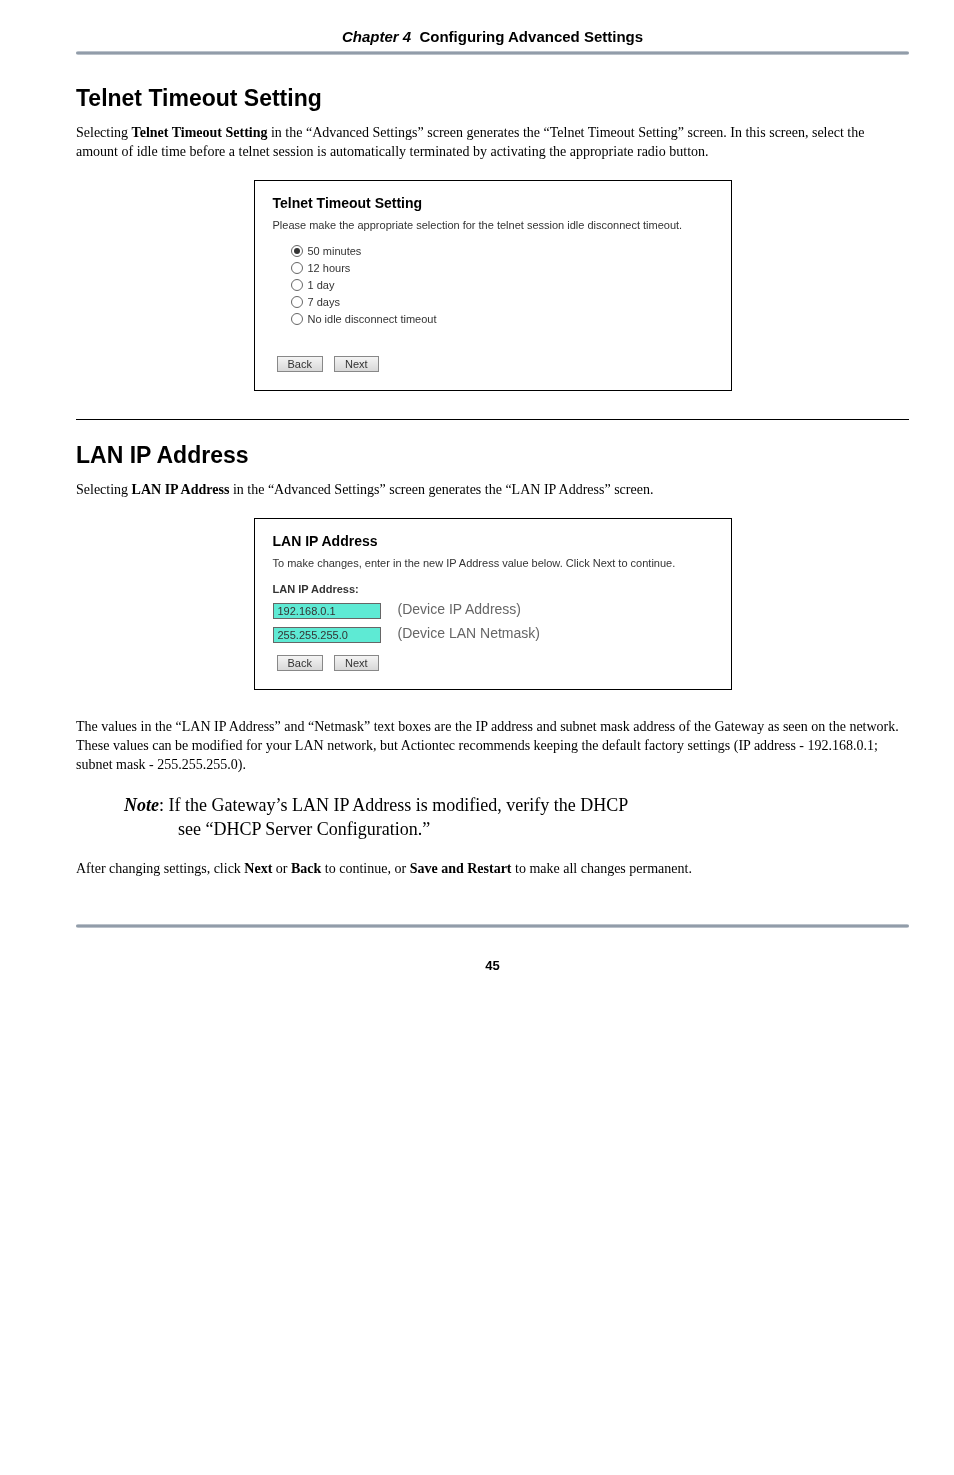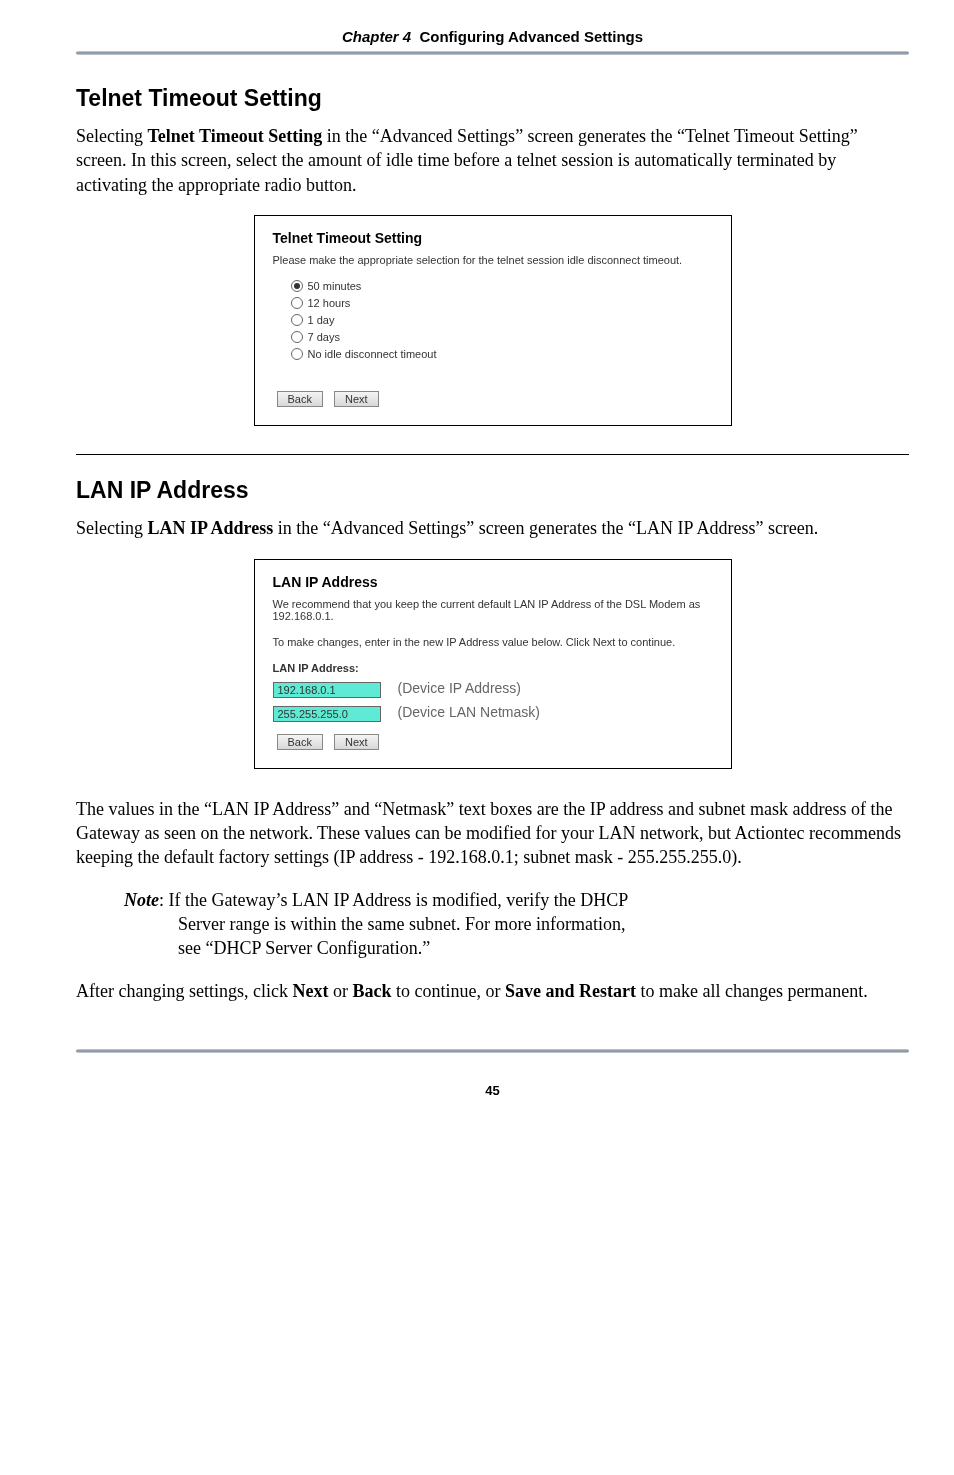--- a/index.html
+++ b/index.html
@@ -27,21 +27,21 @@
     border-radius: 2px;
     margin-bottom: 30px;
   }
   h2 {
     font-family: Arial, Helvetica, sans-serif;
     font-weight: bold;
     font-size: 23px;
     margin: 0 0 10px 0;
   }
   .body-text {
-    font-size: 18px;
+    font-size: 14px;
     line-height: 1.35;
     margin: 12px 0 18px 0;
   }
   .body-text .bold { font-weight: bold; }
   .panel-wrap {
     display: flex;
     justify-content: center;
     margin: 10px 0 28px 0;
   }
   .panel {
@@ -163,21 +163,20 @@
   <hr class="section-rule">
 
   <h2>LAN IP Address</h2>
   <p class="body-text">
     <span>Selecting </span><span class="bold">LAN IP Address</span><span> in the “Advanced Settings” screen generates the “</span><span>LAN IP</span><span> Address” screen.</span>
   </p>
 
   <div class="panel-wrap">
     <div class="panel panel-lan">
       <div class="panel-title">LAN IP Address</div>
-      <div class="panel-blurb">We recommend that you keep the current default LAN IP Address of the DSL Modem as 192.168.0.1.</div>
       <div class="panel-blurb">To make changes, enter in the new IP Address value below. Click Next to continue.</div>
       <div style="font-weight:bold; margin:4px 0 6px 0;">LAN IP Address:</div>
       <div class="field-row">
         <span class="inputbox">192.168.0.1</span>
         <span class="input-caption">(Device IP Address)</span>
       </div>
       <div class="field-row">
         <span class="inputbox">255.255.255.0</span>
         <span class="input-caption">(Device LAN Netmask)</span>
       </div>
@@ -185,21 +184,20 @@
         <span class="btn">Back</span>
         <span class="btn">Next</span>
       </div>
     </div>
   </div>
 
   <p class="body-text">The values in the “LAN IP Address” and “Netmask” text boxes are the IP address and subnet mask address of the Gateway as seen on the network. These values can be modified for your LAN network, but Actiontec recommends keeping the default factory settings (IP address - 192.168.0.1; subnet mask - 255.255.255.0).</p>
 
   <div class="note-block">
     <span class="note-label">Note</span><span>: If the Gateway’s LAN IP Address is modified, verify the DHCP</span><br>
-    <div class="note-cont">Server range is within the same subnet. For more information,</div>
     <div class="note-cont">see “DHCP Server Configuration.”</div>
   </div>
 
   <p class="body-text">
     <span>After changing settings, click </span><span class="bold">Next</span><span> or </span><span class="bold">Back</span><span> to continue, or </span><span class="bold">Save and Restart</span><span> to make all changes permanent.</span>
   </p>
 
   <div class="footer-area">
     <div class="grad-rule"></div>
     <div class="page-num">45</div>

